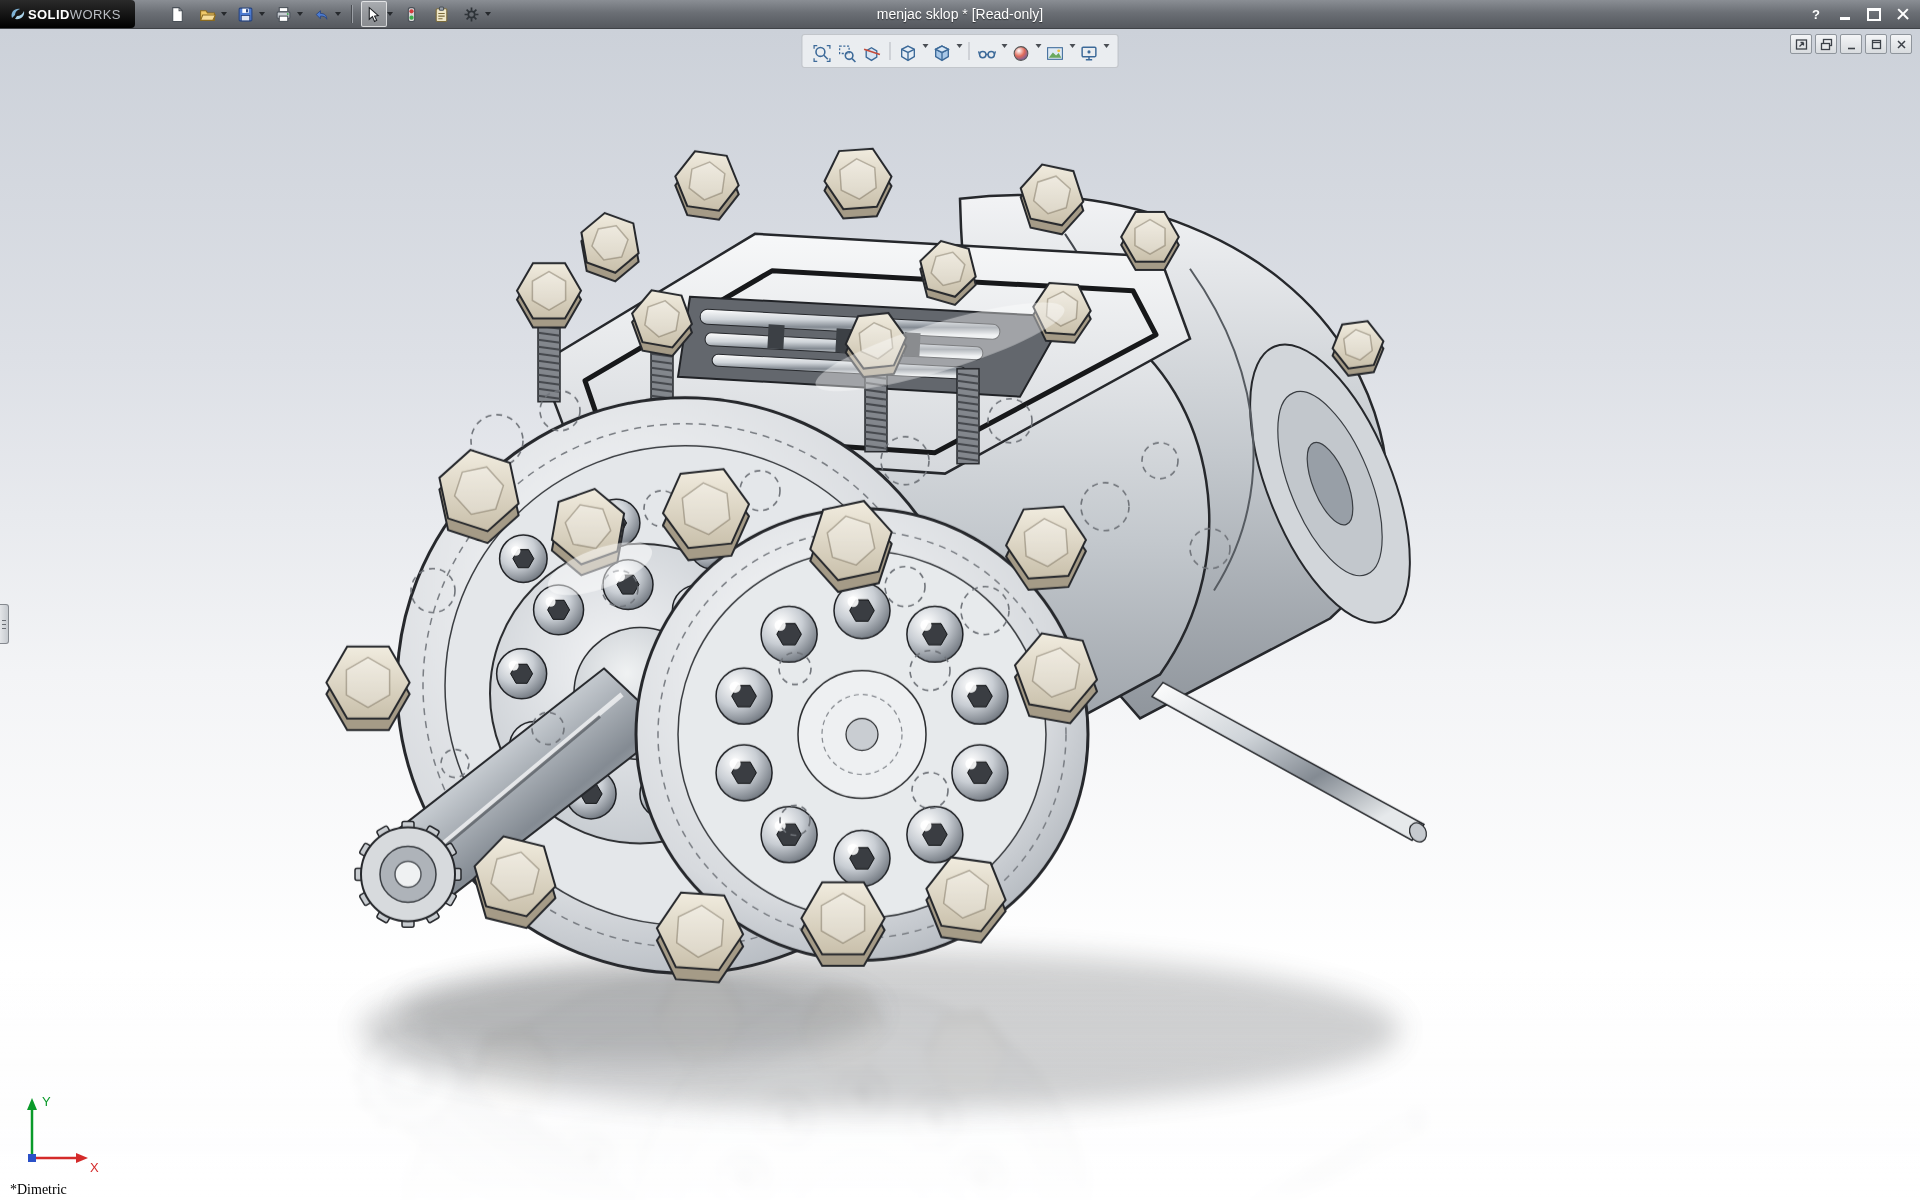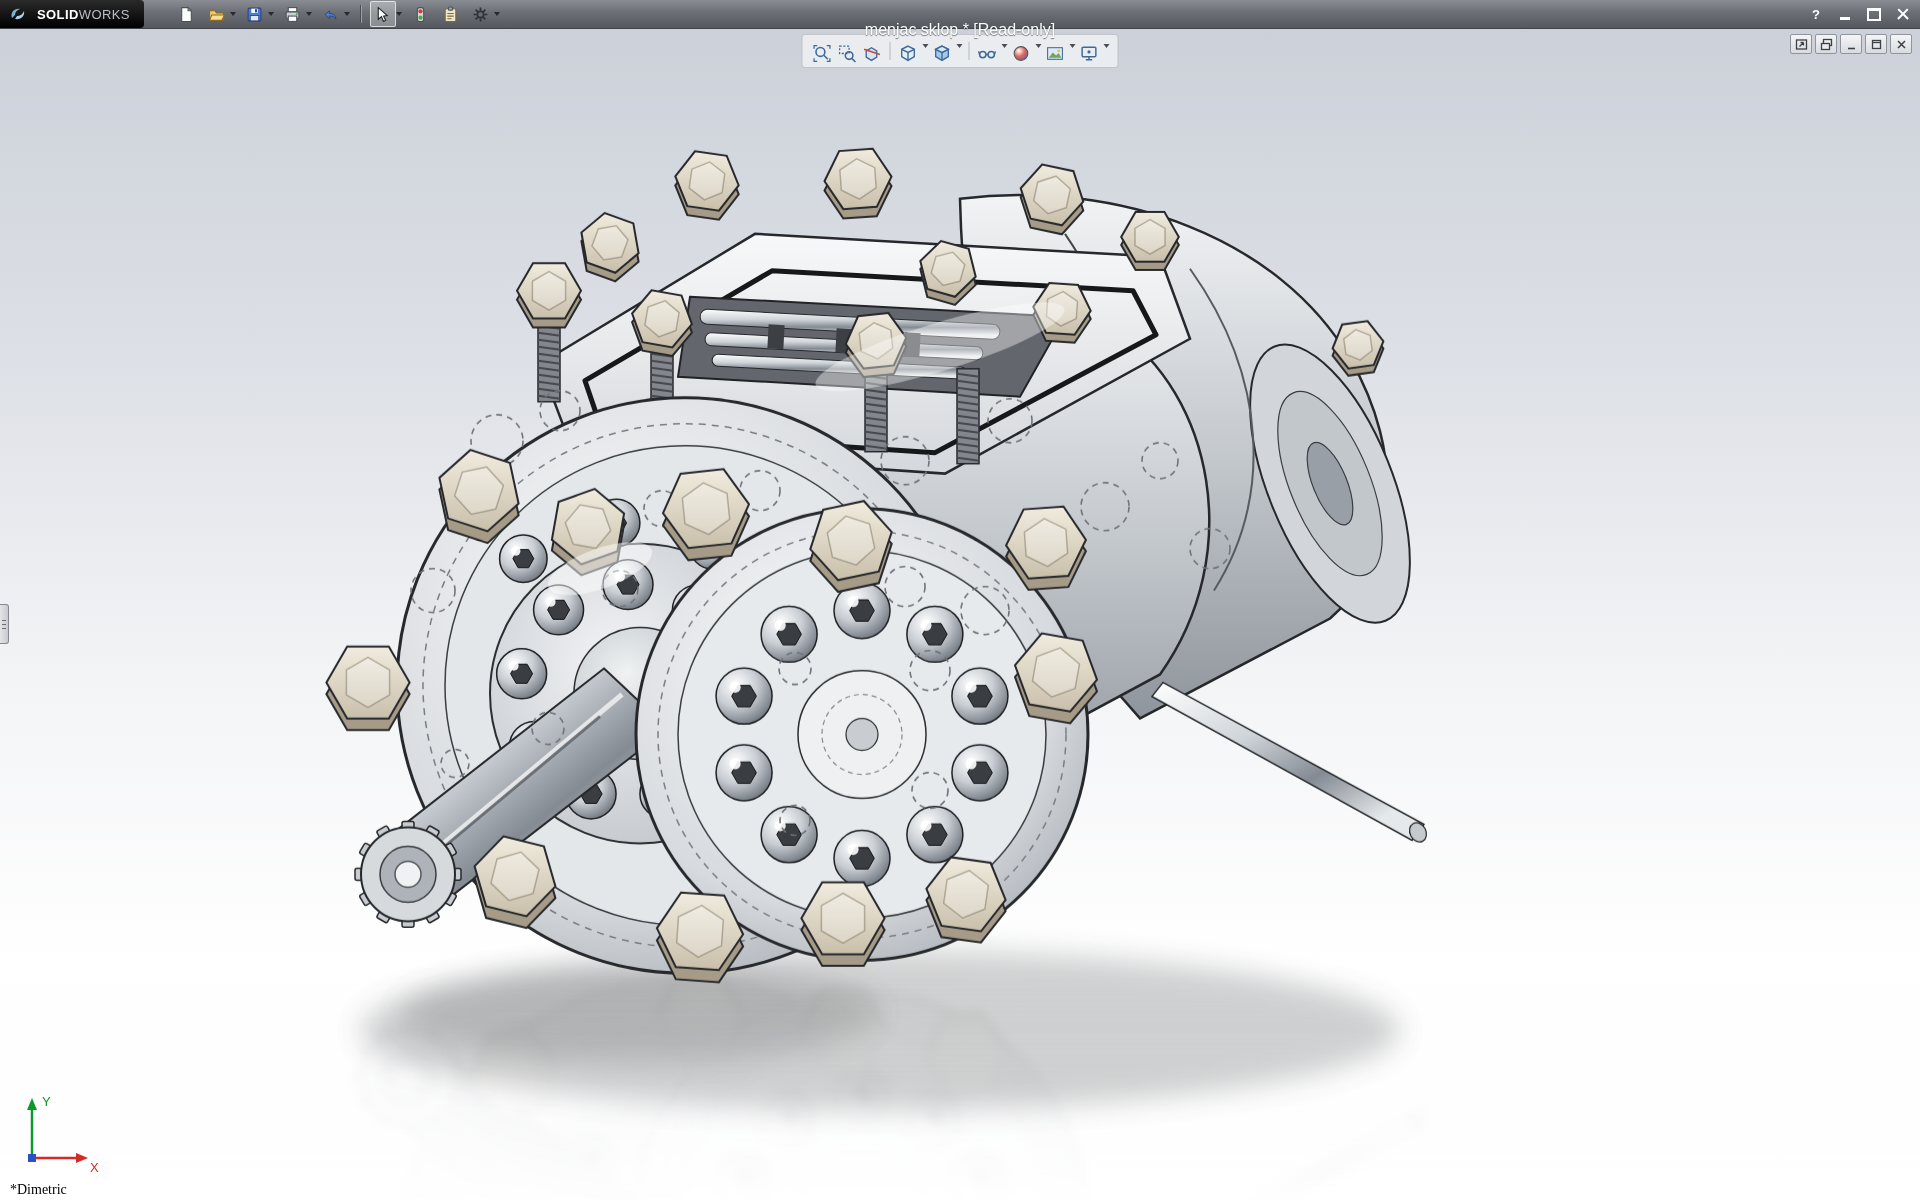--- a/index.html
+++ b/index.html
@@ -2,35 +2,35 @@
 <html><head>
 <meta charset="utf-8">
 <style>
   html,body{margin:0;padding:0;background:#000;}
   #screen{position:relative;width:1920px;height:1200px;overflow:hidden;
     font-family:"Liberation Sans",sans-serif;background:#fff;user-select:none;}
   
   #titlebar{position:absolute;top:0;left:0;right:0;height:28px;
     background:linear-gradient(180deg,#8a8e94 0%,#6b6f75 45%,#55585e 100%);
     border-bottom:1px solid #3f4247;display:flex;align-items:center;z-index:30;}
-  #logo-plate{height:28px;display:flex;align-items:center;gap:9px;
+  #logo-plate{height:28px;display:flex;align-items:center;gap:0;
     background:linear-gradient(180deg,#2a2a2a,#000);padding:0 14px 0 8px;
     border-radius:0 4px 4px 0;}
   .brand-bold{color:#fff;font-weight:bold;font-size:13px;letter-spacing:.4px;}
   .brand-light{color:#b9bdc3;font-size:13px;letter-spacing:.4px;}
   #std-toolbar{display:flex;align-items:center;gap:4px;margin-left:30px;}
   .tool-group{display:flex;align-items:flex-end;}
   .tool-btn{width:24px;height:24px;display:flex;align-items:center;justify-content:center;
     border:1px solid transparent;border-radius:2px;cursor:default;}
   .tool-btn.active{background:rgba(255,255,255,.30);border:1px solid rgba(255,255,255,.65);}
   .caret{width:0;height:0;border:3px solid transparent;border-top:4px solid #26292d;
     margin:0 2px 8px 0;}
   .tb-sep{width:1px;height:18px;background:#4a4d52;border-right:1px solid #9b9fa5;margin:0 4px;}
-  #window-title{position:absolute;left:50%;transform:translateX(-50%);top:16px;height:28px;
-    line-height:28px;color:#fff;font-size:16px;text-shadow:0 1px 1px rgba(0,0,0,.5);}
+  #window-title{position:absolute;left:50%;transform:translateX(-50%);top:0;height:28px;
+    line-height:28px;color:#fff;font-size:14px;text-shadow:0 1px 1px rgba(0,0,0,.5);}
   #win-controls{position:absolute;right:4px;top:0;height:28px;display:flex;align-items:center;gap:3px;}
   .win-btn{width:26px;height:20px;display:flex;align-items:center;justify-content:center;
     border-radius:2px;color:#fff;font-size:13px;font-weight:bold;}
   .g-min{width:10px;height:3px;background:#fff;margin-top:9px;}
   .g-restore{width:10px;height:8px;border:2px solid #fff;border-top-width:3px;}
   .g-close{position:relative;width:12px;height:12px;}
   .g-close::before,.g-close::after{content:"";position:absolute;left:-1px;top:5px;width:14px;height:2.4px;background:#fff;}
   .g-close::before{transform:rotate(45deg);} .g-close::after{transform:rotate(-45deg);}
   
   #viewport{position:absolute;top:29px;left:0;right:0;bottom:0;

